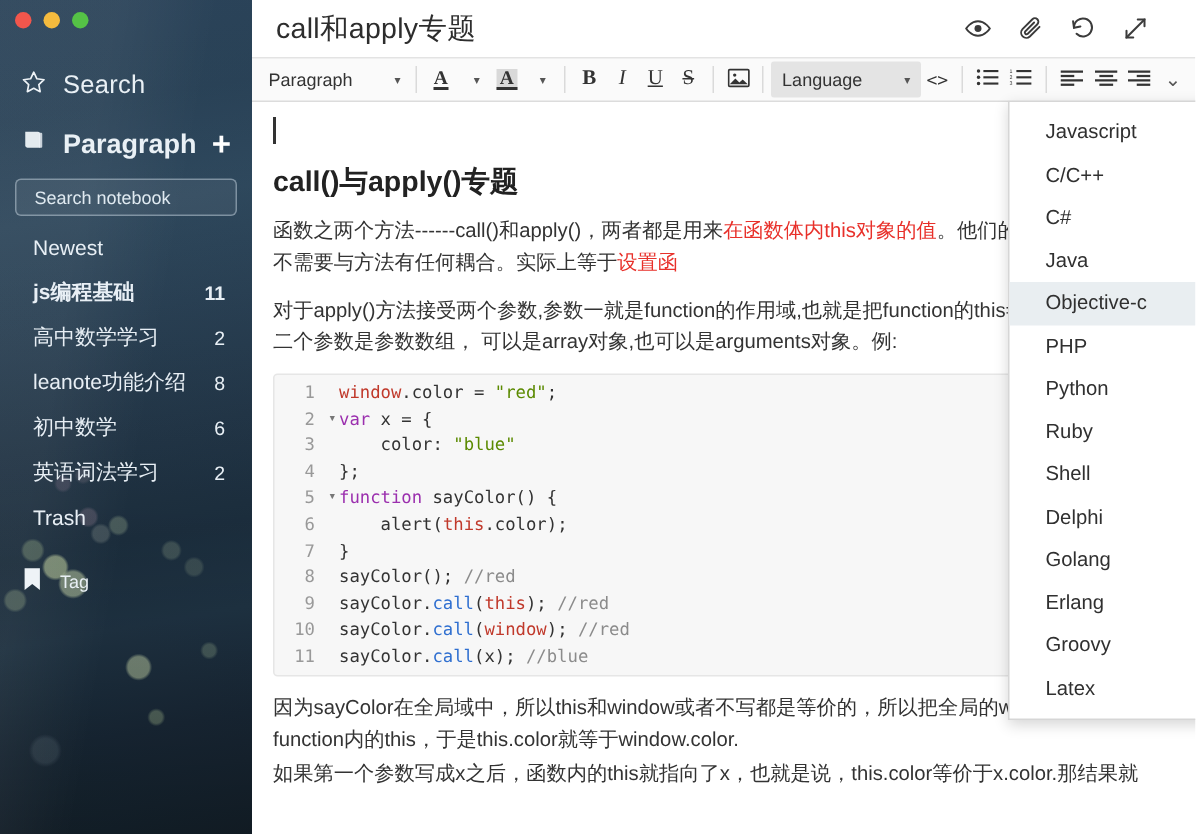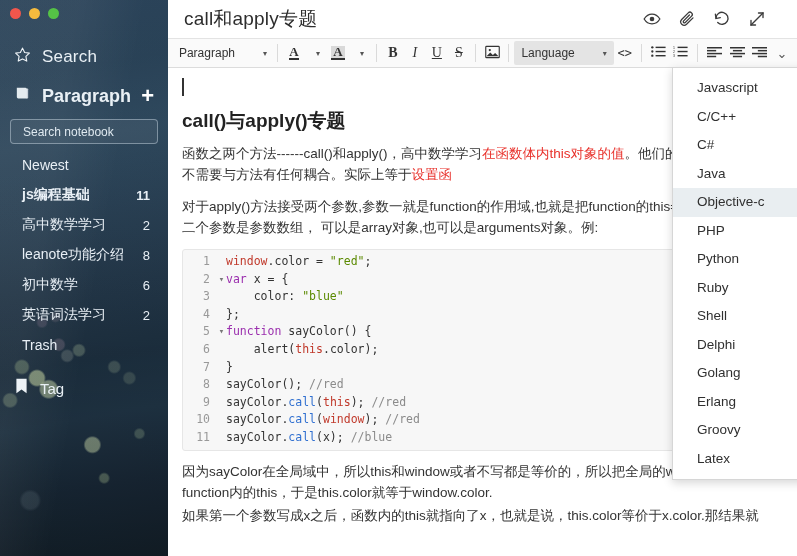--- a/index.html
+++ b/index.html
@@ -84,21 +84,21 @@
   .nb-item {
     display: flex; align-items: center;
     height: 30px; padding: 0 18px 0 22px;
     color: #e8eff5; font-size: 14px;
     cursor: pointer;
   }
   .nb-item.bold { font-weight: bold; }
   .nb-count { margin-left: auto; font-size: 13px; }
   .nb-count.bold { font-weight: bold; }
 
-  .nav-tag { height: 40px; margin-top: 8px; font-size: 15px; padding-left: 14px; }
+  .nav-tag { height: 40px; margin-top: 8px; font-size: 12px; padding-left: 14px; }
   .nav-tag .nav-label { margin-left: 11px; }
 
   .svg-ic { display: inline-block; vertical-align: middle; }
 
   
   #main { position: relative; flex: 1; height: 556px; background: #fff; overflow: hidden; }
 
   #note-header {
     height: 38px; display: flex; align-items: center;
     padding: 0 27px 0 16px; background: #fff;
@@ -430,21 +430,21 @@
       </div>
     </div>
 
     <div id="editor">
       <div id="cursor-line"></div>
 
       <div id="doc">
         <div id="doc-h1">call()与apply()专题</div>
 
         <div class="doc-p">
-          <span>函数之两个方法------call()和apply()，高中数学学习</span><span class="red-bold">在函数体内this对象的值</span><span>。他们的优势就是对象不需要与方法有任何耦合。</span><span>实际上等于</span><span class="red-bold">设置函</span>
+          <span>函数之两个方法------call()和apply()，两者都是用来</span><span class="red-bold">在函数体内this对象的值</span><span>。他们的优势就是对象不需要与方法有任何耦合。</span><span>实际上等于</span><span class="red-bold">设置函</span>
         </div>
 
         <div class="doc-p">对于apply()方法接受两个参数,参数一就是function的作用域,也就是把function的this= 参数一。 第二个参数是参数数组， 可以是array对象,也可以是arguments对象。例:</div>
 
         <div id="code-block">
           <div class="code-line"><span class="ln">1</span><span class="fold"></span><span class="code-txt"><span class="c-var">window</span>.color = <span class="c-str">"red"</span>;</span></div>
           <div class="code-line"><span class="ln">2</span><span class="fold">▾</span><span class="code-txt"><span class="c-kw">var</span> x = {</span></div>
           <div class="code-line"><span class="ln">3</span><span class="fold"></span><span class="code-txt">    color: <span class="c-str">"blue"</span></span></div>
           <div class="code-line"><span class="ln">4</span><span class="fold"></span><span class="code-txt">};</span></div>
           <div class="code-line"><span class="ln">5</span><span class="fold">▾</span><span class="code-txt"><span class="c-kw">function</span> sayColor() {</span></div>

